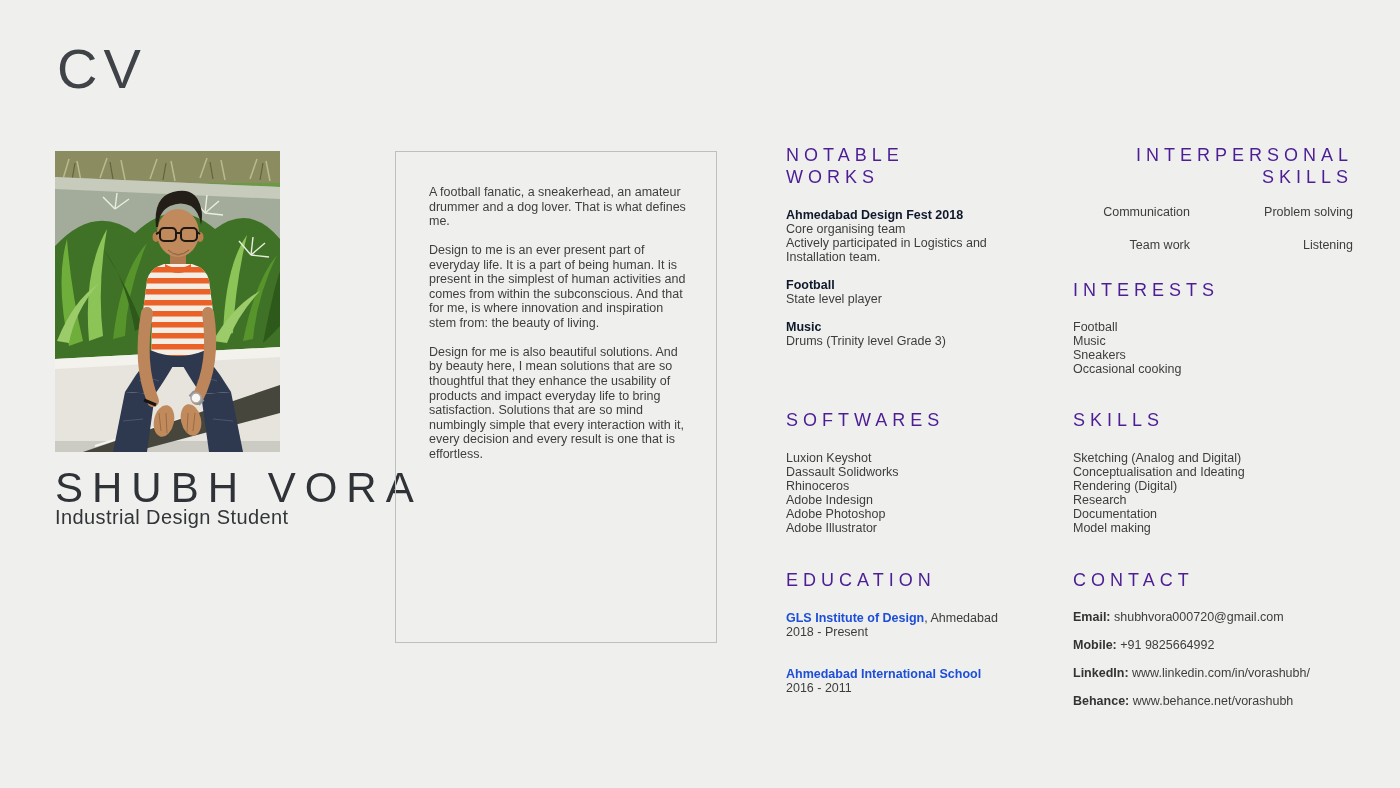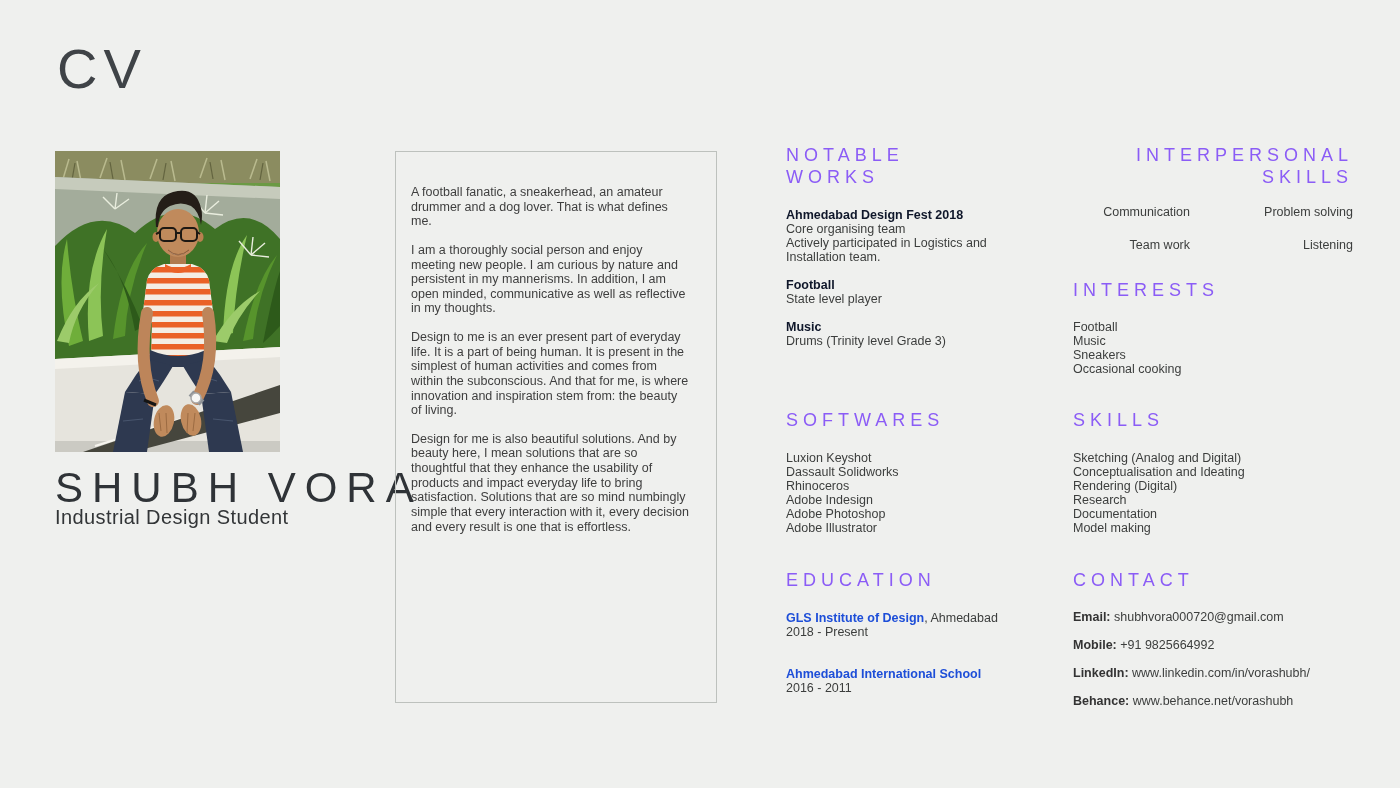--- a/index.html
+++ b/index.html
@@ -30,43 +30,43 @@
     font-size:42px;font-weight:400;letter-spacing:9px;
     color:#2f3337;white-space:nowrap;
   }
   .role{
     position:absolute;left:55px;top:506px;
     font-size:20px;font-weight:400;letter-spacing:0.4px;
     color:#323537;
   }
 
   .bio-box{
-    position:absolute;left:395px;top:151px;width:322px;height:552px;
+    position:absolute;left:395px;top:151px;width:322px;height:492px;
     border:1px solid #bdc1bd;box-sizing:border-box;
-    padding:33px 27px 0 15px;
+    padding:33px 27px 0 33px;
   }
   .bio-box p{
     margin:0 0 14px 0;
     font-size:12.5px;line-height:1.17;color:#3e3e3e;
   }
 
   .section{position:absolute;}
   .sec-nw{left:786px;top:144px;width:215px;}
   .sec-sw{left:786px;top:409px;width:215px;}
   .sec-ed{left:786px;top:569px;width:225px;}
   .sec-ip{left:1073px;top:144px;width:280px;text-align:right;}
   .sec-in{left:1073px;top:279px;width:280px;}
   .sec-sk{left:1073px;top:409px;width:280px;}
   .sec-ct{left:1073px;top:569px;width:300px;}
 
   .section h2{
     margin:0 0 20px 0;
     font-size:18px;font-weight:400;
     letter-spacing:5px;word-spacing:7px;
-    line-height:22px;color:#8b5cf6;
+    line-height:22px;color:#4c1d95;
   }
   .sec-ip h2{margin-bottom:18px;}
   .sec-in h2{margin-bottom:19px;}
 
   .work-item{margin-bottom:14px;}
   .work-title{font-size:12.5px;font-weight:700;line-height:14px;color:#0f172a;}
   .work-detail{font-size:12.5px;line-height:14px;white-space:pre-line;}
 
   .plain-list div{font-size:12.5px;line-height:14px;}
 
@@ -215,21 +215,20 @@
           <path d="M140,262 L138,280"></path>
       </g>
     </svg>
   </div>
 
   <div class="name">SHUBH VORA</div>
   <div class="role">Industrial Design Student</div>
 
   <div class="bio-box">
     <p>A football fanatic, a sneakerhead, an amateur drummer and a dog lover. That is what defines me.</p>
-    <p>I am a thoroughly social person and enjoy meeting new people. I am curious by nature and persistent in my mannerisms. In addition, I am open minded, communicative as well as reflective in my thoughts.</p>
     <p>Design to me is an ever present part of everyday life. It is a part of being human. It is present in the simplest of human activities and comes from within the subconscious. And that for me, is where innovation and inspiration stem from: the beauty of living.</p>
     <p>Design for me is also beautiful solutions. And by beauty here, I mean solutions that are so thoughtful that they enhance the usability of products and impact everyday life to bring satisfaction. Solutions that are so mind numbingly simple that every interaction with it, every decision and every result is one that is effortless.</p>
   </div>
 
   <div class="section sec-nw">
     <h2>NOTABLE WORKS</h2>
     <div class="work-item">
       <div class="work-title">Ahmedabad Design Fest 2018</div>
       <div class="work-detail">Core organising team
 Actively participated in Logistics and Installation team.</div>

